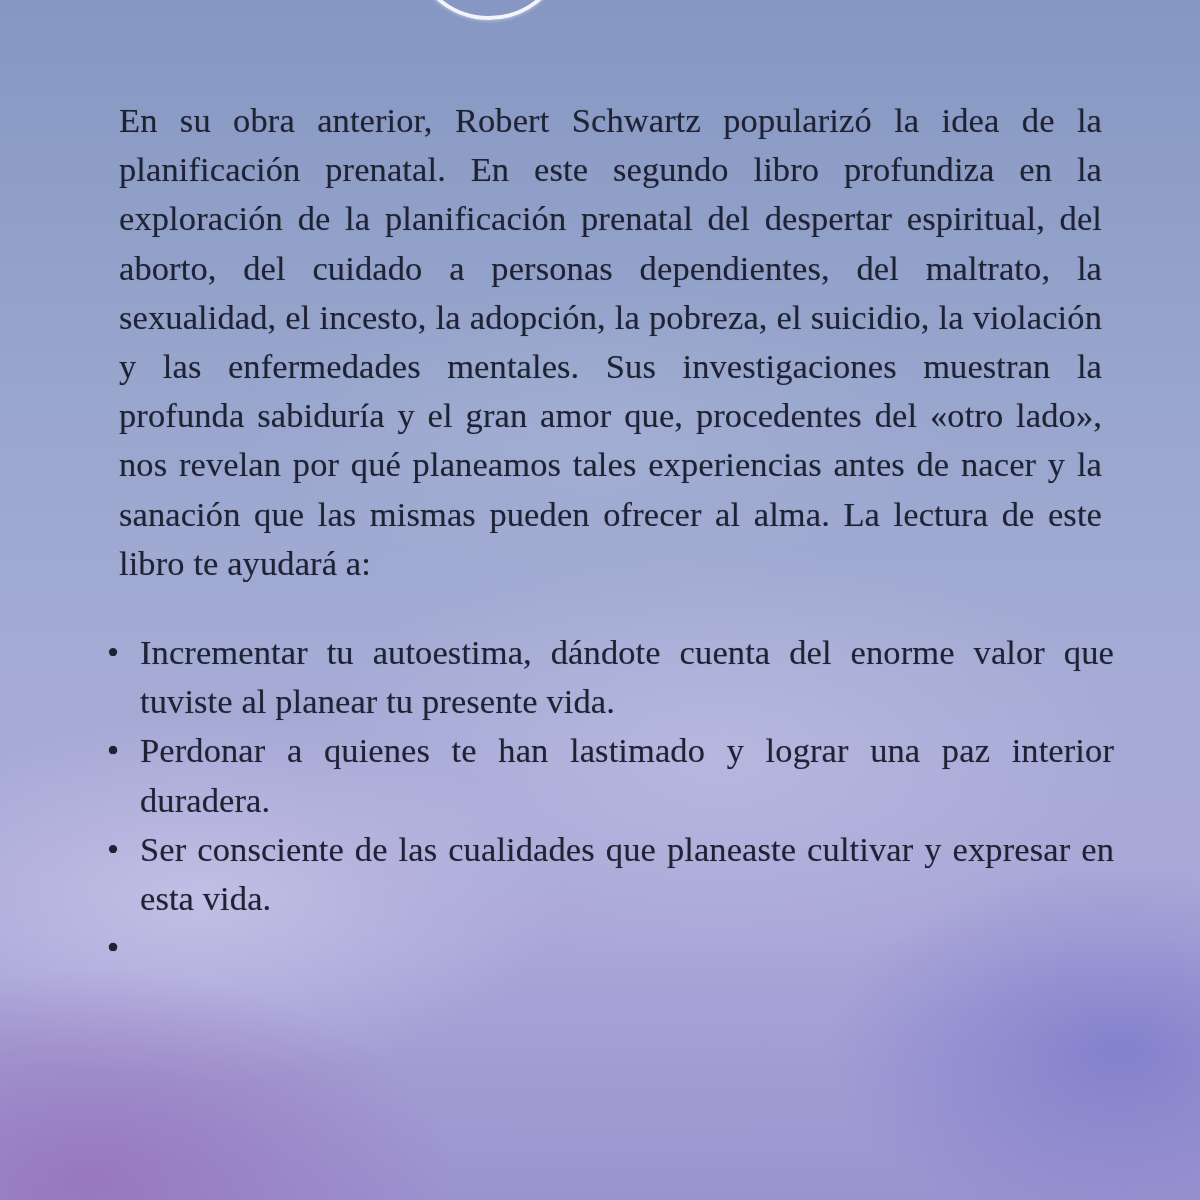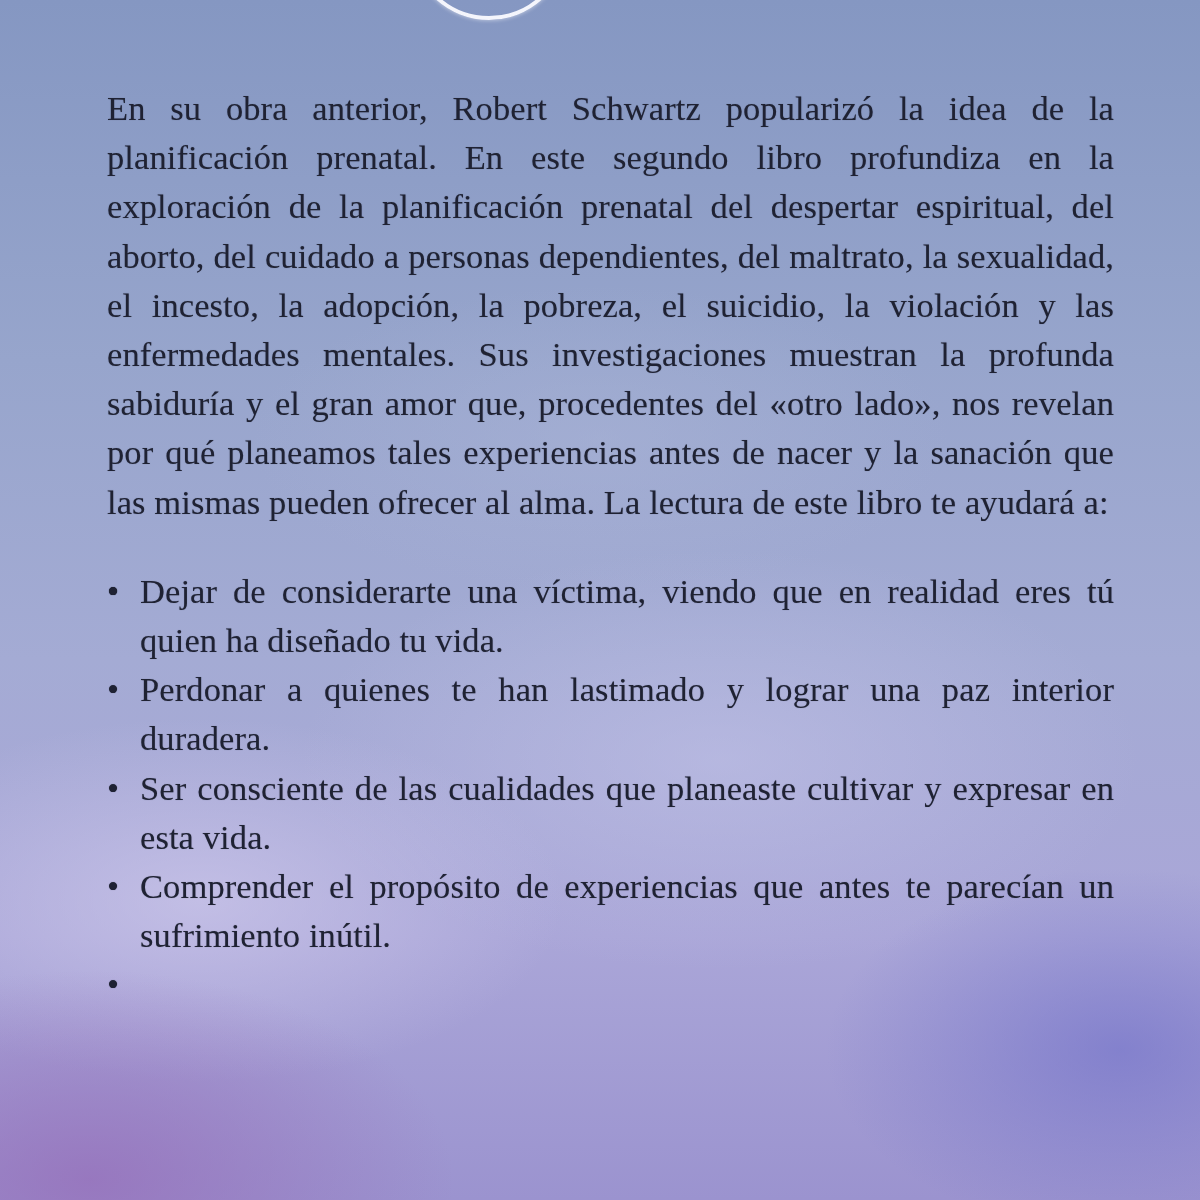--- a/index.html
+++ b/index.html
@@ -35,21 +35,21 @@
       position: absolute;
       left: 107px;
       top: 84px;
       width: 1007px;
       font-size: 34.5px;
       line-height: 49.2px;
       letter-spacing: 0.1px;
       text-shadow: 0 0 1px rgba(30,34,55,0.35);
     }
     .intro {
-      margin: 0;
+      margin: 12px;
       text-align: justify;
       text-align-last: left;
       hyphens: manual;
     }
     .benefits {
       list-style: none;
       margin: 40px 0 0 0;
       padding: 0;
     }
     .benefit {
@@ -70,34 +70,33 @@
 <body>
 
 <div class="top-ring"></div>
 
 <div class="page">
   <p class="intro">En su obra anterior, Robert Schwartz popularizó la idea de la planificación prenatal. En este segundo libro profundiza en la exploración de la planificación prenatal del despertar espiritual, del aborto, del cuidado a personas dependientes, del maltrato, la sexualidad, el incesto, la adopción, la pobreza, el suicidio, la violación y las enfermedades mentales. Sus investigaciones muestran la profunda sabiduría y el gran amor que, procedentes del «otro lado», nos revelan por qué planeamos tales experien­cias antes de nacer y la sanación que las mismas pueden ofrecer al alma. La lectura de este libro te ayudará a:</p>
 
   <ul class="benefits">
     <li class="benefit">
       <span class="bullet-dot">•</span>
+      <span>Incrementar tu autoestima, dándote cuenta del enorme valor que tuviste al planear tu presente vida.</span>
     </li>
     <li class="benefit">
       <span class="bullet-dot">•</span>
-      <span>Dejar de considerarte una víctima, viendo que en realidad eres tú quien ha diseñado tu vida.</span>
     </li>
     <li class="benefit">
       <span class="bullet-dot">•</span>
       <span>Perdonar a quienes te han lastimado y lograr una paz interior duradera.</span>
     </li>
     <li class="benefit">
       <span class="bullet-dot">•</span>
       <span>Ser consciente de las cualidades que planeaste cultivar y ex­presar en esta vida.</span>
     </li>
     <li class="benefit">
       <span class="bullet-dot">•</span>
-      <span>Comprender el propósito de experiencias que antes te pare­cían un sufrimiento inútil.</span>
     </li>
     <li class="benefit">
       <span class="bullet-dot">•</span>
     </li>
   </ul>
 </div>
 
 </body></html>

